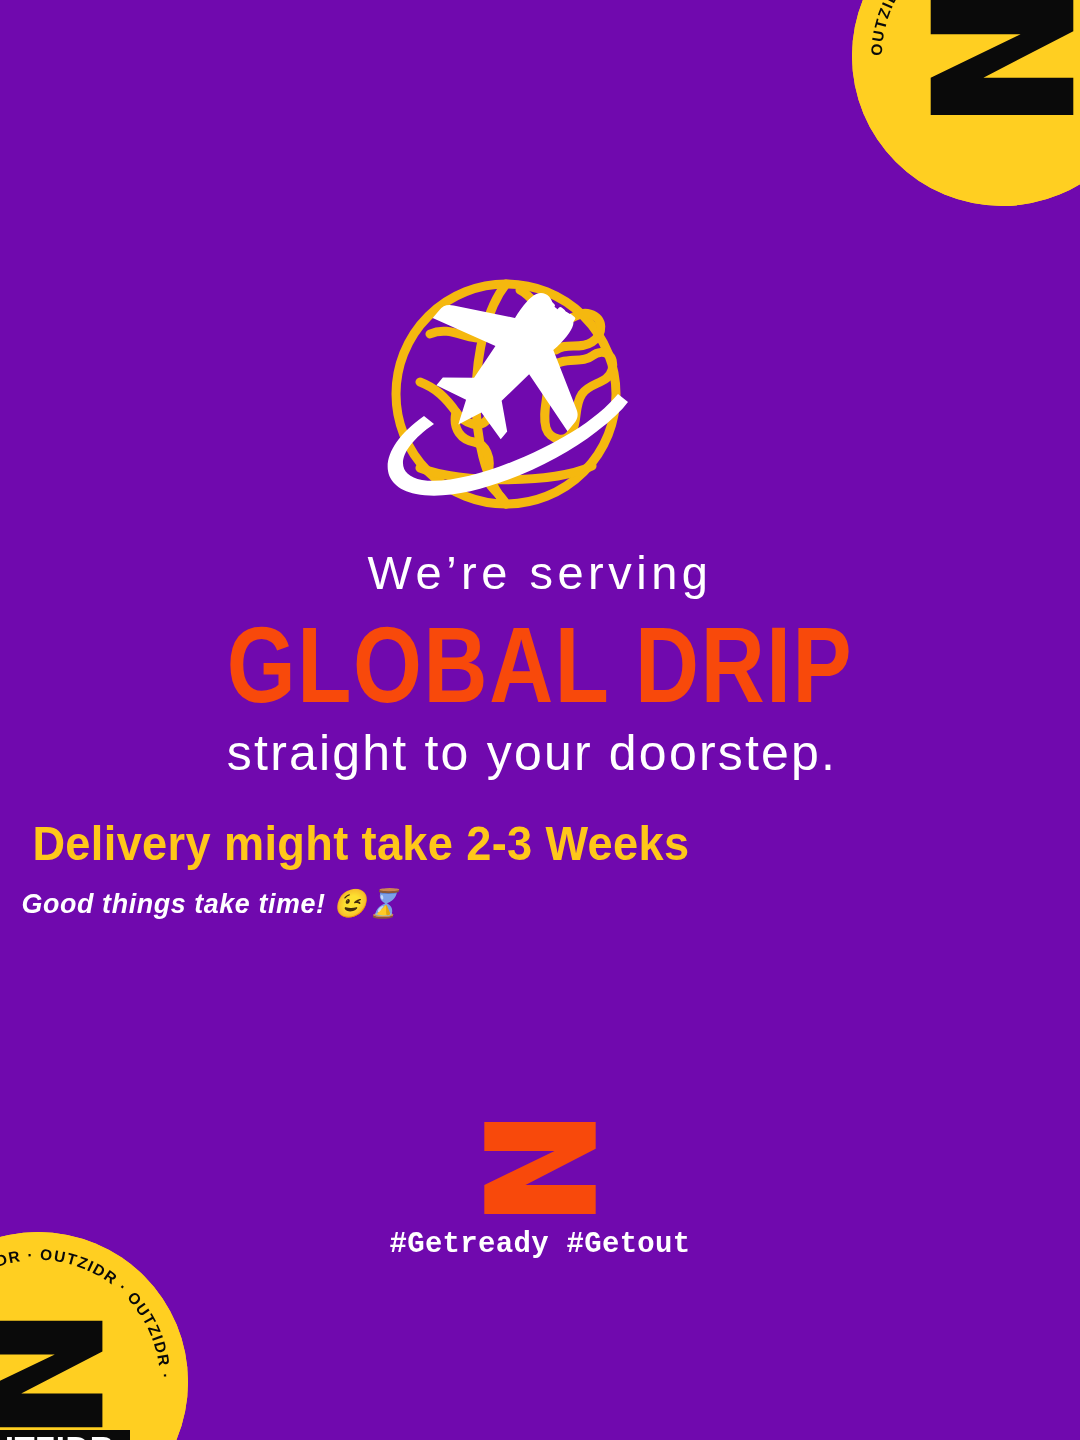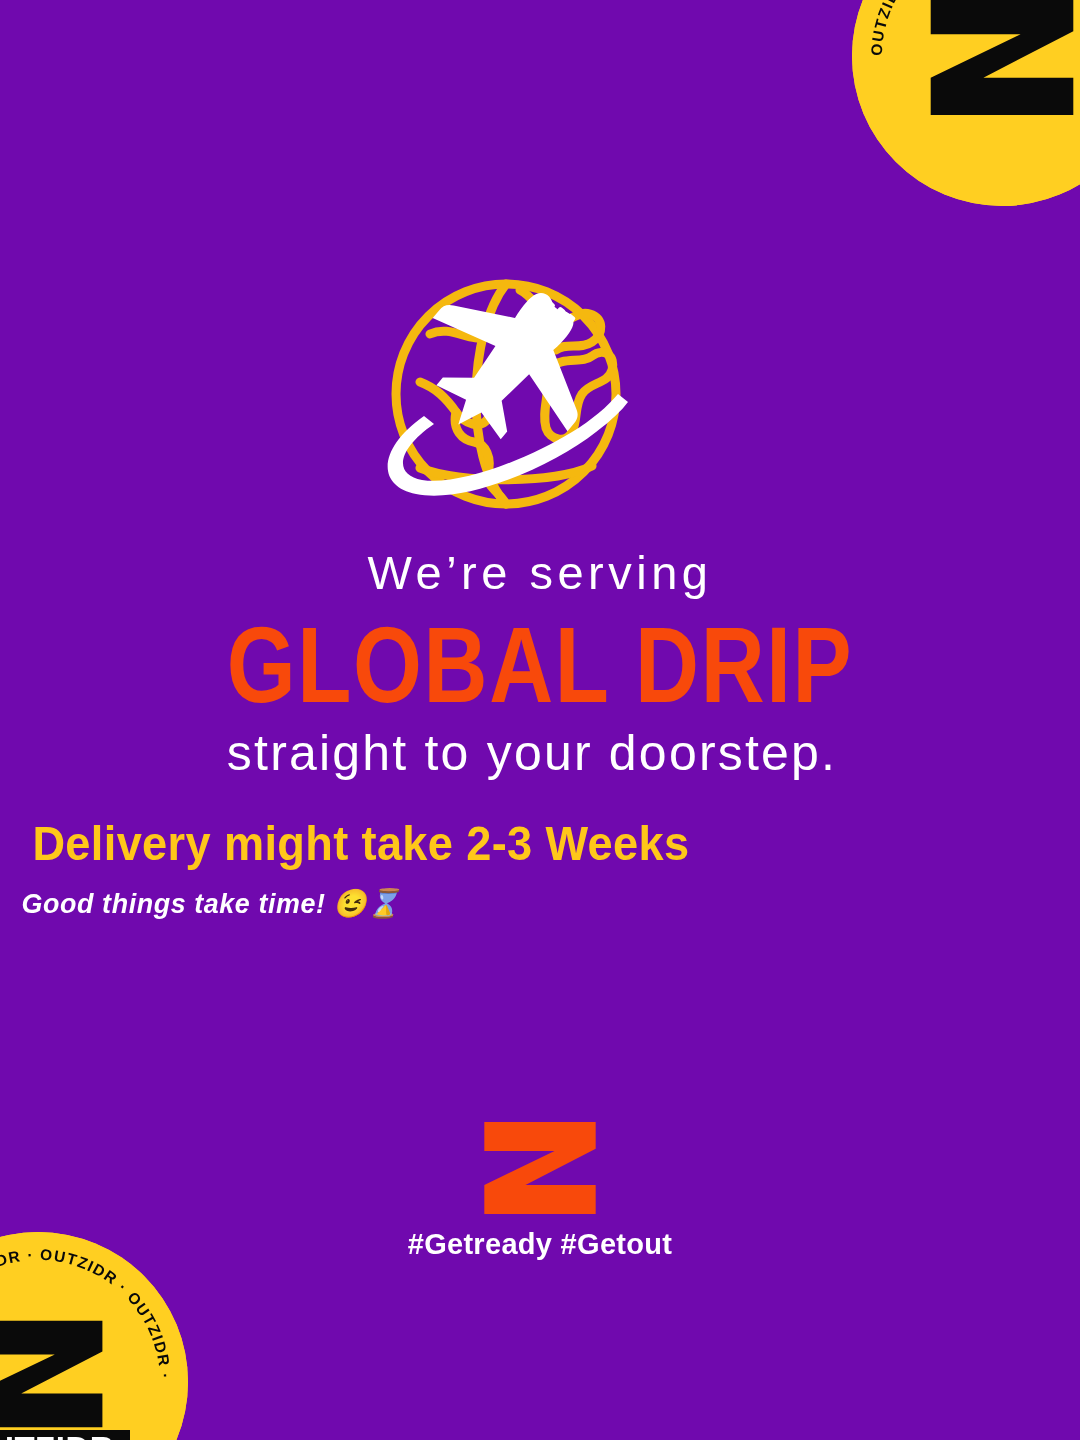--- a/index.html
+++ b/index.html
@@ -154,21 +154,21 @@
     text-align: center;
   }
   #zmark {
     display: block;
     margin: 0 auto;
     width: 124px;
     height: 92px;
   }
   .hashtags {
     color: #FFFFFF;
-    font-family: Liberation Sans, sans-serif;
+    font-family: Liberation Mono, monospace;
     font-weight: bold;
     font-size: 29px;
     letter-spacing: 0.3px;
     margin: 14px 0 0 0;
   }
 </style>
 </head>
 <body>
 
 <div id="poster">

